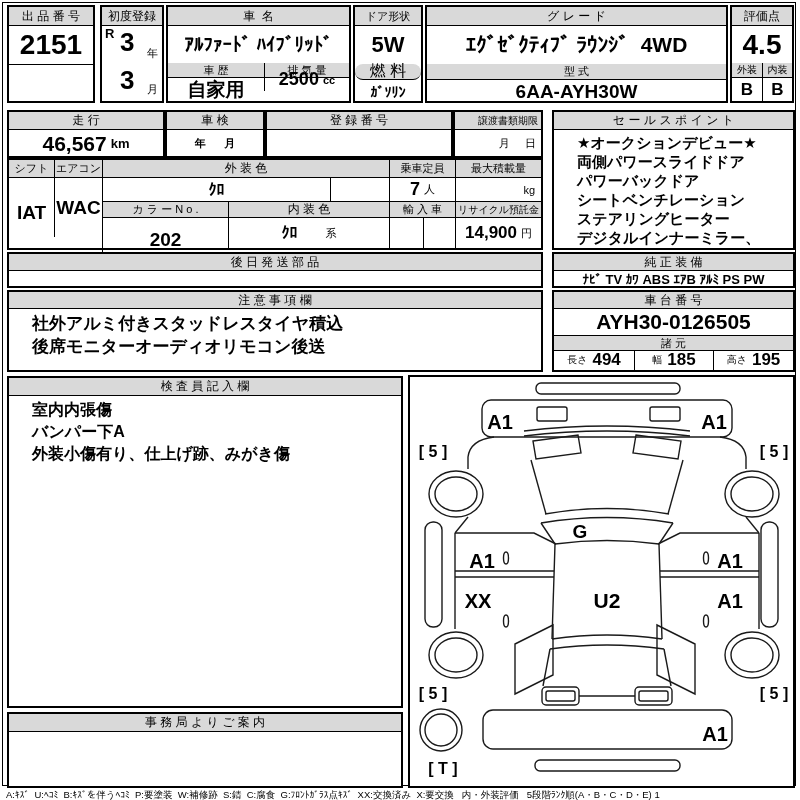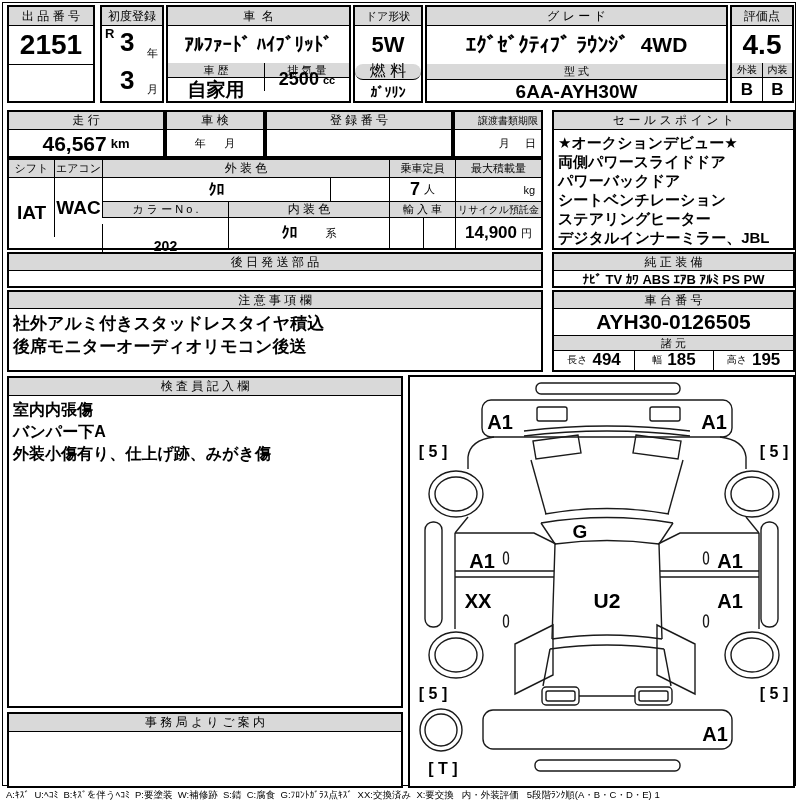--- a/index.html
+++ b/index.html
@@ -6,21 +6,21 @@
   #sheet{position:relative;width:800px;height:800px;background:#fff;
          font-family:"Liberation Sans","DejaVu Sans",sans-serif;color:#000;overflow:hidden;}
   .b{position:absolute;border:2px solid #000;background:#fff;box-sizing:border-box;}
   .a{position:absolute;box-sizing:border-box;}
   .h{background:#d9d9d9;font-size:12px;display:flex;align-items:center;justify-content:center;
      border-bottom:1px solid #000;white-space:pre;}
   .v{font-weight:bold;display:flex;align-items:center;justify-content:center;white-space:pre;}
   .vl{border-left:1px solid #000;}
   .hl{border-top:1px solid #000;}
   .unit{font-size:11px;font-weight:bold;margin-left:4px;}
-  .lines{font-weight:bold;padding:3px 4px;}
+  .lines{font-weight:bold;padding:3px 23px;}
   svg text{font-family:"Liberation Sans","DejaVu Sans",sans-serif;font-weight:bold;fill:#000;}
 </style>
 </head>
 <body>
 
 <div id="sheet">
   <div class="a" style="left:2px;top:2px;width:794px;height:784px;border:1px solid #000;"></div>
 
   <div class="b" style="left:7px;top:5px;width:88px;height:98px;">
     <div class="h" style="height:18px;">出 品 番 号</div>
@@ -81,21 +81,21 @@
   <div class="b" style="left:7px;top:110px;width:158px;height:48px;">
     <div class="h" style="height:17px;">走 行</div>
     <div class="v" style="height:27px;font-size:21px;">
       <span>46,567</span>
       <span class="unit" style="font-size:13px;">km</span>
     </div>
   </div>
 
   <div class="b" style="left:165px;top:110px;width:100px;height:48px;">
     <div class="h" style="height:17px;">車 検</div>
-    <div class="v" style="height:27px;font-size:11px;font-weight:normal;">年      月</div>
+    <div class="v" style="height:27px;font-size:11px;font-weight:bold;">年      月</div>
   </div>
 
   <div class="b" style="left:265px;top:110px;width:188px;height:48px;">
     <div class="h" style="height:17px;">登 録 番 号</div>
     <div class="v" style="height:27px;"></div>
   </div>
 
   <div class="b" style="left:453px;top:110px;width:90px;height:48px;">
     <div class="h" style="height:17px;font-size:10px;padding-left:20px;">譲渡書類期限</div>
     <div class="v" style="height:27px;font-size:11px;font-weight:normal;justify-content:flex-end;padding-right:5px;">月     日</div>
@@ -121,21 +121,21 @@
     <div class="h a vl" style="left:446px;top:0;width:86px;height:18px;font-size:11px;">最大積載量</div>
 
     <div class="v a" style="left:0;top:18px;width:45px;height:70px;font-size:19px;">IAT</div>
     <div class="v a vl" style="left:45px;top:18px;width:48px;height:59px;font-size:19px;">WAC</div>
 
     <div class="v a vl" style="left:93px;top:18px;width:228px;height:24px;font-size:16px;border-bottom:1px solid #000;">ｸﾛ</div>
     <div class="a vl" style="left:321px;top:18px;width:59px;height:24px;border-bottom:1px solid #000;"></div>
 
     <div class="h a vl" style="left:93px;top:42px;width:126px;height:16px;font-size:11px;">カ ラ ー N o .</div>
     <div class="h a vl" style="left:219px;top:42px;width:161px;height:16px;">内 装 色</div>
-    <div class="v a vl" style="left:93px;top:58px;width:126px;height:43px;font-size:14px;margin-top:6px;">202</div>
+    <div class="v a vl" style="left:93px;top:58px;width:126px;height:43px;font-size:19px;">202</div>
     <div class="v a vl" style="left:219px;top:58px;width:161px;height:30px;font-size:16px;">
       <span>ｸﾛ</span>
       <span class="unit" style="font-weight:normal;margin-left:28px;">系</span>
     </div>
 
     <div class="v a vl" style="left:380px;top:18px;width:66px;height:24px;border-bottom:1px solid #000;font-size:18px;">
       <span>7</span>
       <span class="unit" style="font-weight:normal;">人</span>
     </div>
     <div class="h a vl" style="left:380px;top:42px;width:66px;height:16px;font-size:11px;">輸 入 車</div>

